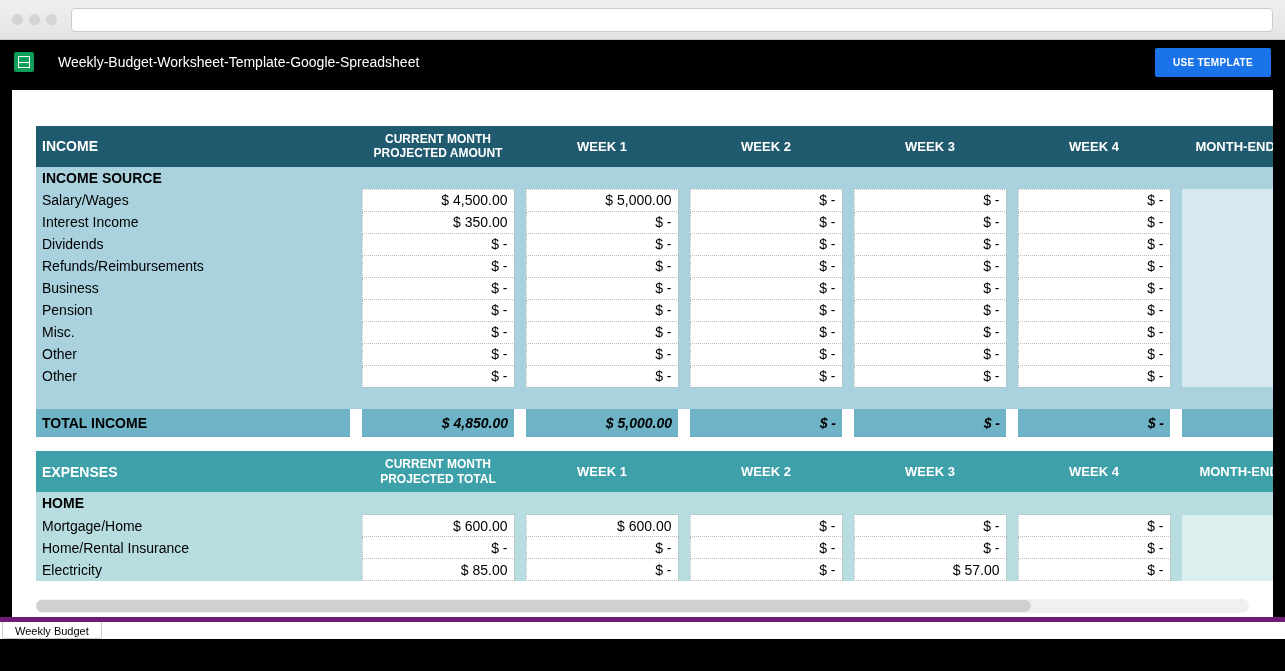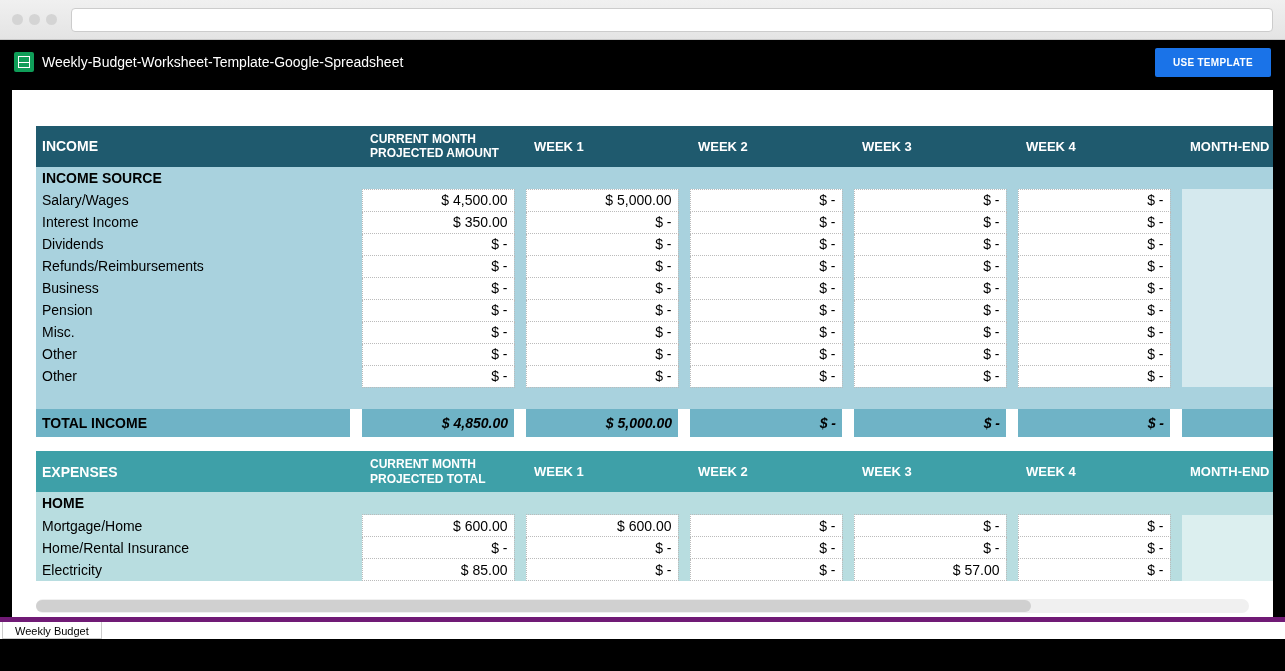--- a/index.html
+++ b/index.html
@@ -18,42 +18,42 @@
 .url-bar { flex: 1; height: 24px; background: #fff; border: 1px solid #ccc; border-radius: 4px; margin-left: 8px; }
 
 .app-bar {
   height: 44px;
   background: #000;
   display: flex;
   align-items: center;
   padding: 0 14px;
   justify-content: space-between;
 }
-.doc-id { display: flex; align-items: center; gap: 8px; }
+.doc-id { display: flex; align-items: center; gap: 24px; }
 .sheets-icon { width: 20px; height: 20px; background: #0f9d58; border-radius: 2px; position: relative; }
 .sheets-icon::before { content: ""; position: absolute; left: 4px; top: 4px; right: 4px; bottom: 4px; border: 1px solid #fff; }
 .sheets-icon::after { content: ""; position: absolute; left: 4px; right: 4px; top: 50%; height: 1px; background: #fff; }
 .doc-title { color: #fff; font-size: 14px; font-weight: 500; }
 .use-template { background: #1a73e8; color: #fff; border: none; padding: 9px 18px; font-size: 10px; font-weight: 700; letter-spacing: 0.3px; cursor: pointer; border-radius: 2px; text-align: center; }
 
 .viewport { position: absolute; top: 84px; left: 0; right: 0; bottom: 0; background: #000; }
 .sheet-frame { position: absolute; top: 6px; left: 12px; right: 12px; bottom: 54px; background: #ffffff; overflow: hidden; }
 
 .sheet-scroll { position: absolute; top: 36px; left: 24px; right: 0; bottom: 22px; overflow: auto; }
 .sheet-table { border-collapse: collapse; table-layout: fixed; width: 1260px; }
 
 .col-label { width: 314px; }
 .col-val { width: 152px; }
 .col-gap { width: 12px; }
 
-.header-income td { background: #1f5a6e; color: #fff; font-weight: 700; text-align: left; font-size: 13px; padding: 6px 8px; }
+.header-income td { background: #1f5a6e; color: #fff; font-weight: 700; text-align: center; font-size: 13px; padding: 6px 8px; }
 .header-income td.hleft { text-align: left; padding-left: 6px; font-size: 14px; }
 .header-income td.hsub { font-size: 12px; line-height: 1.2; }
 
-.header-expenses td { background: #3ea0a8; color: #fff; font-weight: 700; font-size: 13px; padding: 6px 8px; }
+.header-expenses td { background: #3ea0a8; color: #fff; font-weight: 700; text-align: center; font-size: 13px; padding: 6px 8px; }
 .header-expenses td.hleft { text-align: left; padding-left: 6px; font-size: 14px; }
 .header-expenses td.hsub { font-size: 12px; line-height: 1.2; }
 
 .section-row td { background: #a9d2de; font-weight: 700; font-size: 14px; padding: 3px 6px; }
 .section-row-exp td { background: #b8dde0; font-weight: 700; font-size: 14px; padding: 3px 6px; }
 
 .data-row td { font-size: 14px; padding: 2px 6px; height: 22px; }
 .data-row td.label { background: #a9d2de; }
 .data-row td.label-exp { background: #b8dde0; }
 .data-row td.val { background: #fff; text-align: right; border: 1px dotted #bbb; }

